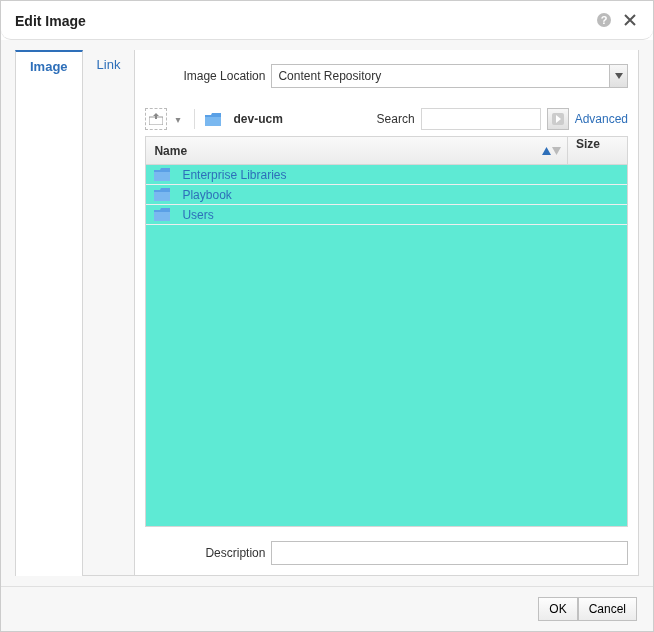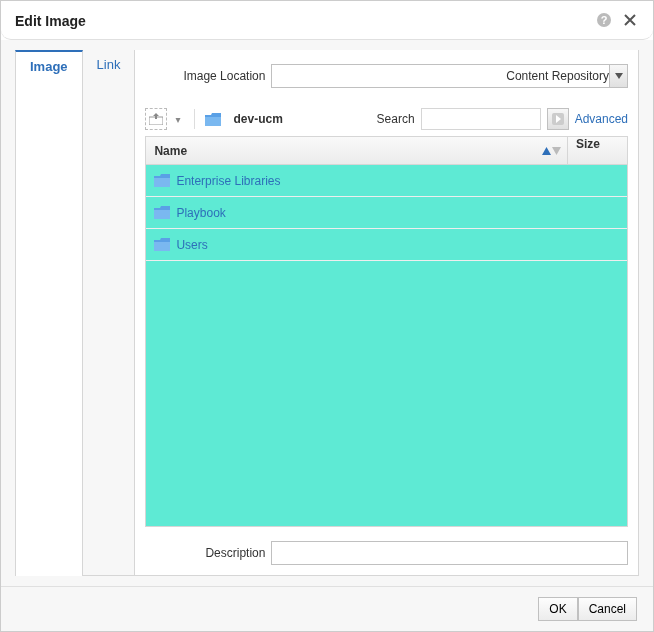--- a/index.html
+++ b/index.html
@@ -86,21 +86,21 @@
 }
 .form-row .select-wrap {
   flex: 1;
   display: flex;
   border: 1px solid #c0c0c0;
   height: 24px;
   align-items: center;
   padding-left: 6px;
   background: #fff;
 }
-.select-wrap .select-text { flex: 1; color: #333; text-align: right; }
+.select-wrap .select-text { flex: 1; color: #333; }
 .select-wrap .select-btn {
   width: 18px; height: 100%;
   border-left: 1px solid #c0c0c0;
   background: linear-gradient(#f7f7f7,#e0e0e0);
   display: flex; align-items: center; justify-content: center;
 }
 
 .toolbar-row {
   display: flex;
   align-items: center;
@@ -165,24 +165,24 @@
   align-items: center;
   font-weight: bold;
 }
 .th-name { flex: 1; padding-left: 8px; display:flex; align-items:center; gap:4px;}
 .th-size { width: 60px; padding-left: 8px; border-left:1px solid #d6d6d6; height:100%; display:flex; }
 .sort-icons { margin-left:auto; margin-right:6px; display:flex; gap:1px; }
 .tbody { flex: 1; }
 .row {
   display: flex;
   align-items: center;
-  height: 32px;
+  height: 20px;
   border-bottom: 1px solid #eee;
   padding-left: 8px;
-  gap: 6px;
+  gap: 12px;
 }
 .row a { color: #2e6fb9; text-decoration: none; }
 
 .footer {
   padding: 10px 16px;
   display: flex;
   justify-content: flex-end;
   border-top: 1px solid #e0e0e0;
   background: #f7f7f7;
 }

